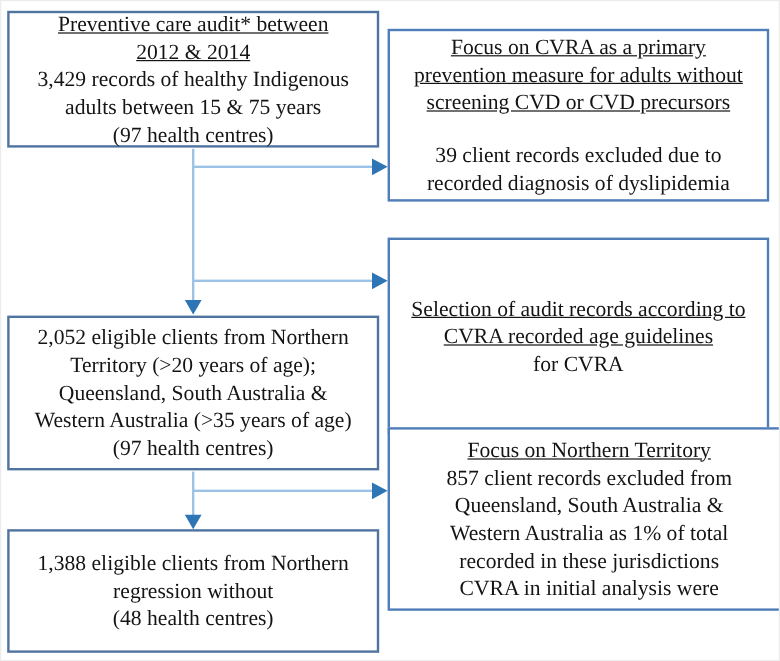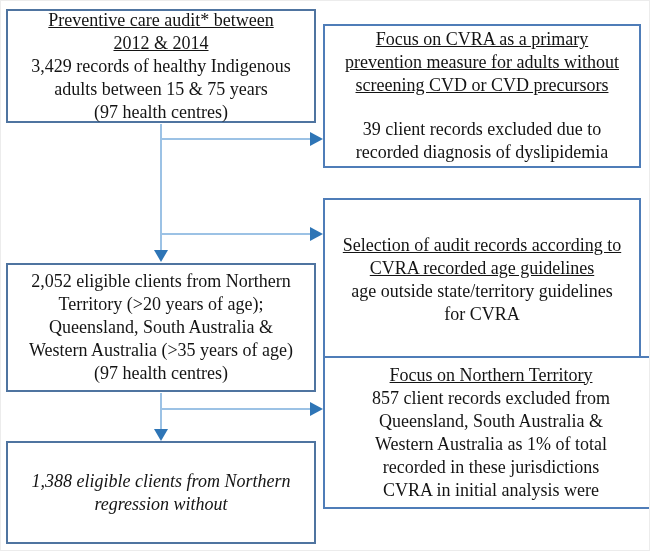--- a/index.html
+++ b/index.html
@@ -71,21 +71,20 @@
       <div>recorded diagnosis of dyslipidemia</div>
     </div>
   </div>
 
   <div class="box right" style="left:322px; top:197px; width:318px; height:164px;text-align:center;">
     <div class="title">
       <div>Selection of audit records according to</div>
       <div>CVRA recorded age guidelines</div>
     </div>
     <div class="body">
-      <div>age outside state/territory guidelines</div>
       <div>for CVRA</div>
     </div>
   </div>
 
   <div class="box left" style="left:5px; top:262px; width:310px; height:129px;">
     <div class="body">
       <div>2,052 eligible clients from Northern</div>
       <div>Territory (&gt;20 years of age);</div>
       <div>Queensland, South Australia &amp;</div>
       <div>Western Australia (&gt;35 years of age)</div>
@@ -99,24 +98,25 @@
     </div>
     <div class="body">
       <div>857 client records excluded from</div>
       <div>Queensland, South Australia &amp;</div>
       <div>Western Australia as 1% of total</div>
       <div>recorded in these jurisdictions</div>
       <div>CVRA in initial analysis were</div>
     </div>
   </div>
 
-  <div class="box left" style="left:5px; top:440px; width:310px; height:103px;font-style:italic;">
+  <div class="box left" style="left:5px; top:440px; width:310px; height:103px;">
     <div class="body">
       <div>1,388 eligible clients from Northern</div>
       <div>regression without</div>
+      <div>(48 health centres)</div>
     </div>
   </div>
 
   <div class="line" style="left:159px; top:123px; width:2px; height:128px;"></div>
   <div class="arrow down" style="left:153px; top:249px;"></div>
 
   <div class="line" style="left:160px; top:137px; width:149px; height:2px;"></div>
   <div class="arrow right" style="left:309px; top:131px;"></div>
 
   <div class="line" style="left:160px; top:232px; width:149px; height:2px;"></div>

